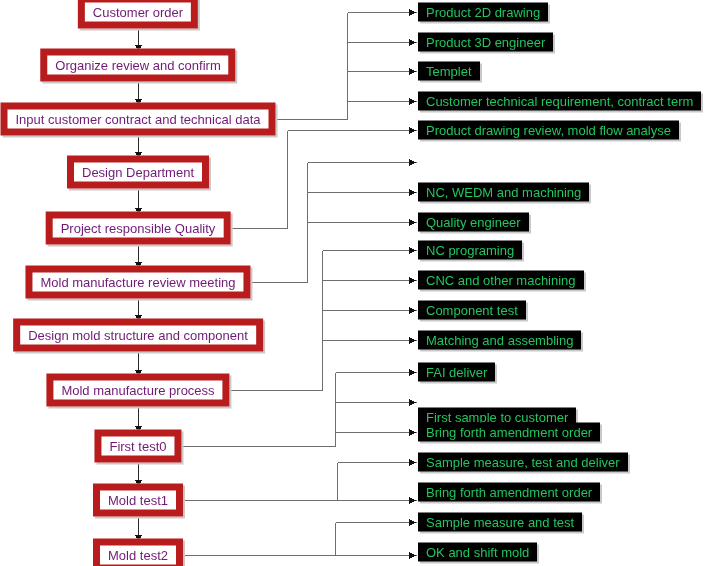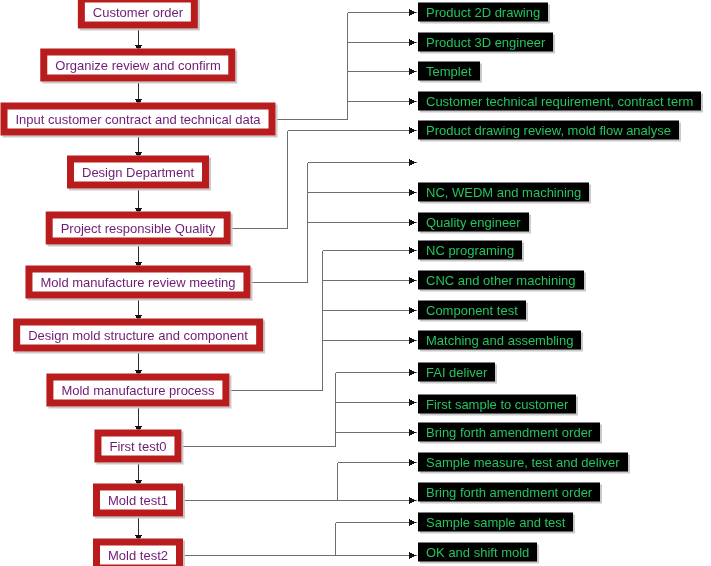--- a/index.html
+++ b/index.html
@@ -92,19 +92,19 @@
     <div class="rbox" style="left: 418px; top: 71px;">Templet</div>
     <div class="rbox" style="left: 418px; top: 101px;">Customer technical requirement, contract term</div>
     <div class="rbox" style="left: 418px; top: 130px;">Product drawing review, mold flow analyse</div>
     <div class="rbox" style="left: 418px; top: 192px;">NC, WEDM and machining</div>
     <div class="rbox" style="left: 418px; top: 222px;">Quality engineer</div>
     <div class="rbox" style="left: 418px; top: 250px;">NC programing</div>
     <div class="rbox" style="left: 418px; top: 280px;">CNC and other machining</div>
     <div class="rbox" style="left: 418px; top: 310px;">Component test</div>
     <div class="rbox" style="left: 418px; top: 340px;">Matching and assembling</div>
     <div class="rbox" style="left: 418px; top: 372px;">FAI deliver</div>
-    <div class="rbox" style="left: 418px; top: 404px;">First sample to customer</div>
+    <div class="rbox" style="left: 418px; top: 417px;">First sample to customer</div>
     <div class="rbox" style="left: 418px; top: 432px;">Bring forth amendment order</div>
     <div class="rbox" style="left: 418px; top: 462px;">Sample measure, test and deliver</div>
     <div class="rbox" style="left: 418px; top: 492px;">Bring forth amendment order</div>
-    <div class="rbox" style="left: 418px; top: 522px;">Sample sample and test</div>
+    <div class="rbox" style="left: 418px; top: 522px;">Sample measure and test</div>
     <div class="rbox" style="left: 418px; top: 552px;">OK and shift mold</div>
   </div>
 
 </body></html>

